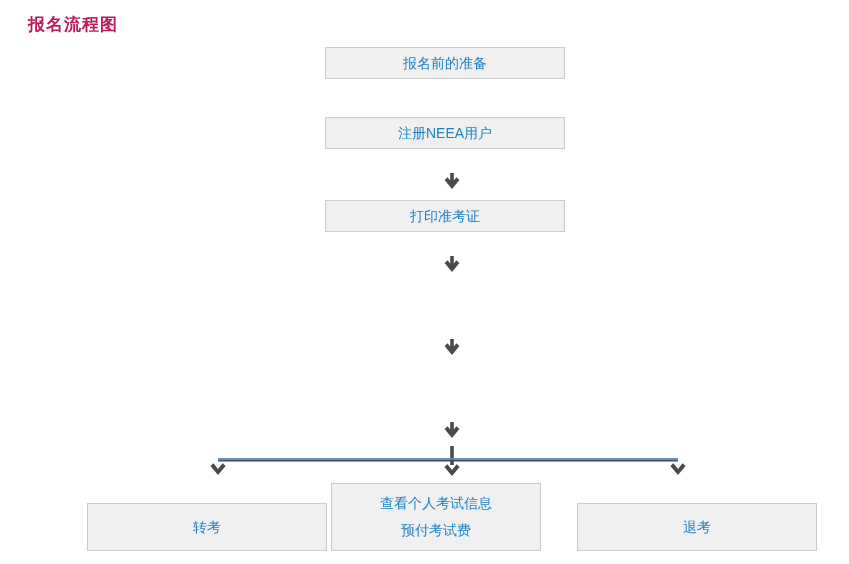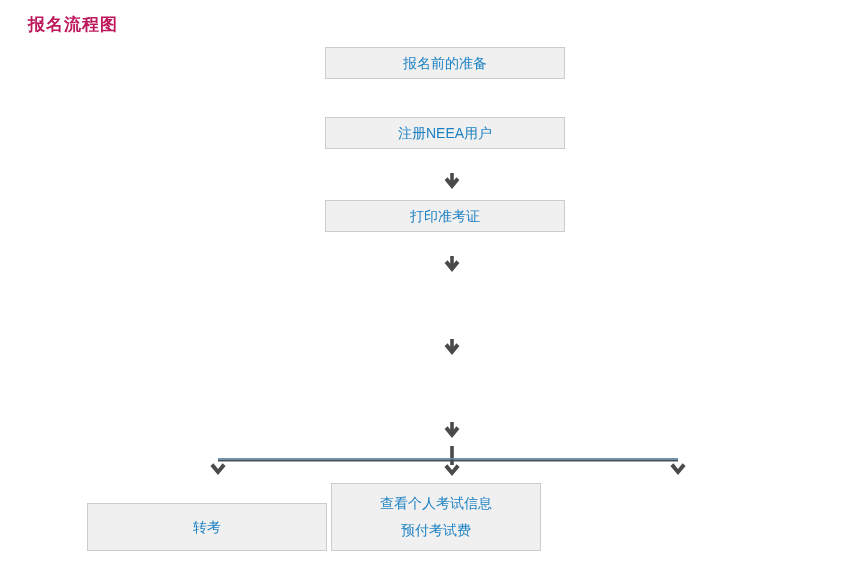--- a/index.html
+++ b/index.html
@@ -94,14 +94,17 @@
 
   <div class="box bottom-side" style="left:87px">
     <span>转考</span>
   </div>
 
   <div class="box bottom-center">
     <span>查看个人考试信息</span>
     <span>预付考试费</span>
   </div>
 
+  <div class="box bottom-side" style="left:577px">
+    <span>退考</span>
+  </div>
 
 </div>
 
 </body></html>

